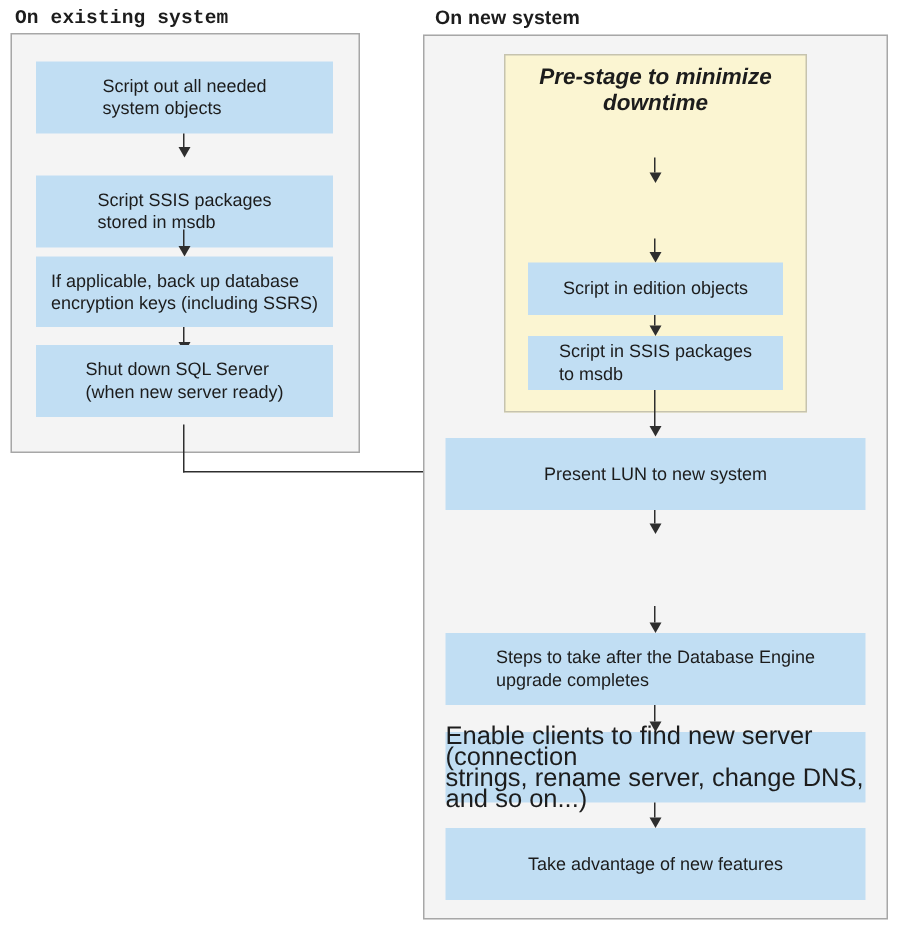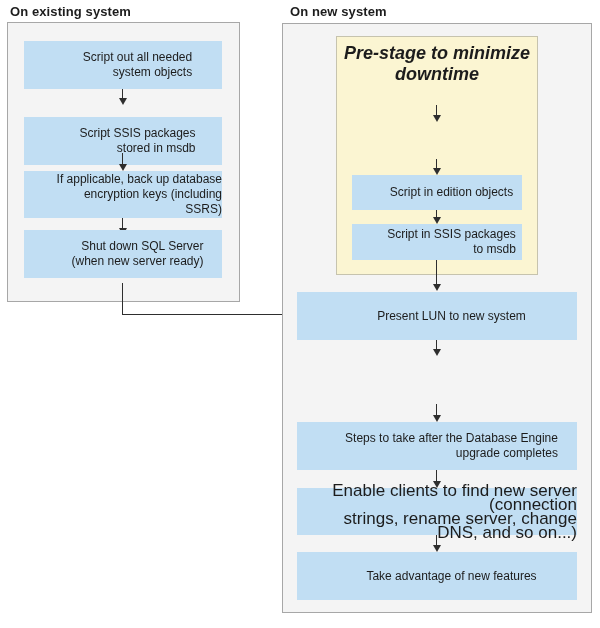--- a/index.html
+++ b/index.html
@@ -18,32 +18,31 @@
     box-sizing:border-box;
   }
   .prestage{
     position:absolute;
     background:var(--prestage-fill,#fbf5d2);
     border:1px solid var(--prestage-border,#c6c3ae);
     box-sizing:border-box;
   }
   .prestage-title{
     position:absolute;
-    font-size:18px;font-weight:700;font-style:italic;
+    font-size:15px;font-weight:700;font-style:italic;
     color:var(--text,#1c1c1c);text-align:center;
   }
   .step{
     position:absolute;
     background:var(--step-fill,#c1def3);
     color:var(--text,#1c1c1c);
     font-size:12px;line-height:15px;
     display:flex;align-items:center;justify-content:center;
-    text-align:right;white-space:pre-line;
+    text-align:left;white-space:pre-line;
     box-sizing:border-box;
-    padding-left:29px;
   }
   .step.small{font-size:17px;line-height:14px;}
 
   
   .varrow{position:absolute;width:9px;display:flex;flex-direction:column;align-items:center;}
   .varrow .stem{flex:1 1 auto;width:1.4px;background:var(--arrow,#2e2e2e);}
   .varrow .head{
     width:0;height:0;flex:0 0 auto;
     border-left:4.5px solid transparent;border-right:4.5px solid transparent;
     border-top:7px solid var(--arrow,#2e2e2e);
@@ -54,21 +53,21 @@
     position:absolute;width:0;height:0;
     border-top:4.5px solid transparent;border-bottom:4.5px solid transparent;
     border-left:7px solid var(--arrow,#2e2e2e);
   }
 </style>
 </head>
 <body>
 
 <div class="canvas">
 
-  <div class="col-title" style="left:10px;top:4px;">On existing system</div>
+  <div class="col-title" style="left:10px;top:4px;font-family:Liberation Mono, monospace;">On existing system</div>
 
   <div class="panel" style="left:7px;top:22px;width:233px;height:280px;"></div>
 
   <div class="step" style="left:24px;top:41px;width:198px;height:48px;">Script out all needed
 system objects</div>
   <div class="varrow" style="left:118px;top:89px;height:16px;">
     <div class="stem"></div>
       <div class="head"></div>
   </div>
 

